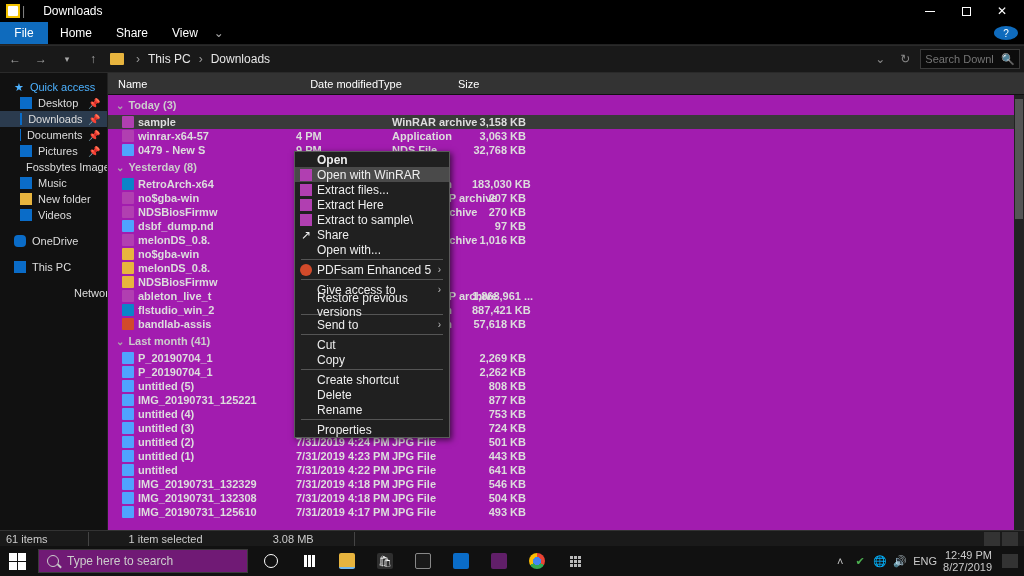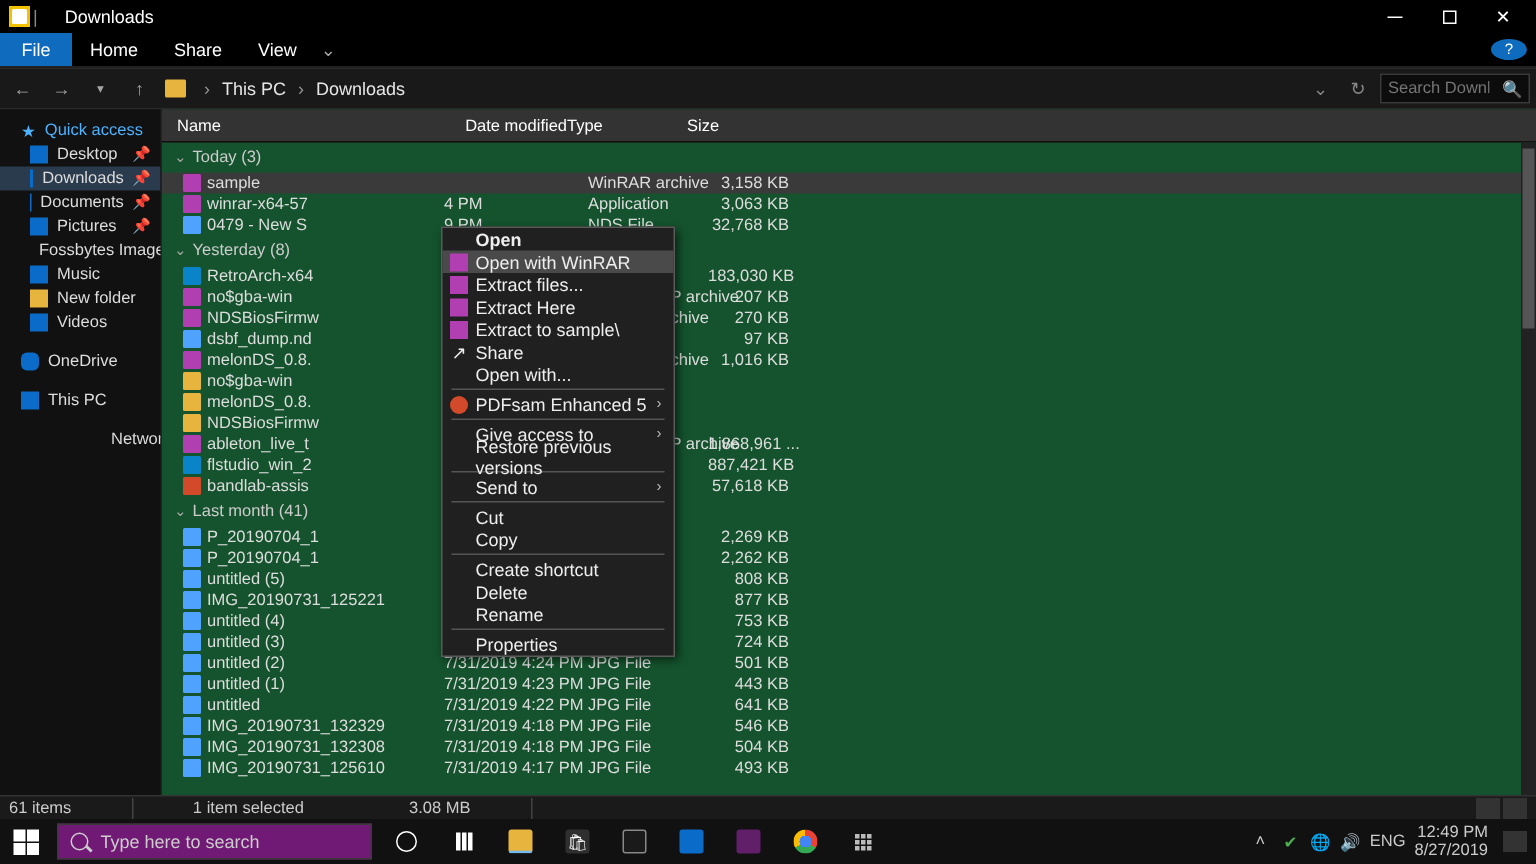--- a/index.html
+++ b/index.html
@@ -51,27 +51,27 @@
 .ic-fb      { background:#e06c00; border-radius:2px;}
 .ic-music   { background:#0a6cc8; }
 .ic-folder  { background:#e7b43e; }
 .ic-videos  { background:#0a6cc8; }
 .ic-cloud   { background:#0a6cc8; border-radius:4px;}
 .ic-pc      { background:#0a6cc8; }
 .ic-net     { background:#0a6cc8; }
 .sb-gap { height: 10px; }
 
 
-.content { flex:1 1 auto; background:#14532d; position:relative; overflow:hidden; }
+.content { flex:1 1 auto; background:#a21caf; position:relative; overflow:hidden; }
 .cols { height:22px; background:#333; display:flex; align-items:center; font-size:11px; border-bottom:1px solid #111; }
 .col-name { width:174px; padding-left:10px; }
 .col-date { width:96px;text-align:right;  }
 .col-type { width:80px;  }
 .col-size { width:60px;  }
-.listbody { position:absolute; top:22px; left:0; right:10px; bottom:0; overflow:hidden; }
+.listbody { position:absolute; top:22px; left:0; right:10px; bottom:0; overflow:hidden;font-weight:bold; }
 .scrollbar { position:absolute; top:22px; right:0; bottom:0; width:10px; background:#222; }
 .scrollbar .thumb { position:absolute; left:1px; right:1px; top:4px; height:120px; background:#555; }
 
 .grouphdr { height:20px; display:flex; align-items:center; padding-left:8px; color:#ccc; font-size:11px; gap:4px;}
 .grouphdr::before { content:"⌄"; color:#aaa; font-size:10px; }
 .row { height:14px; display:flex; align-items:center; font-size:11px; color:#ddd; padding-left:14px; white-space:nowrap; }
 .row.sel { background:#3a3a3a; }
 .row .fi { width:12px; height:12px; margin-right:4px; display:inline-block; border-radius:1px; }
 .fi-rar  { background:#b13fb1; }
 .fi-exe  { background:#0a84c8; }

